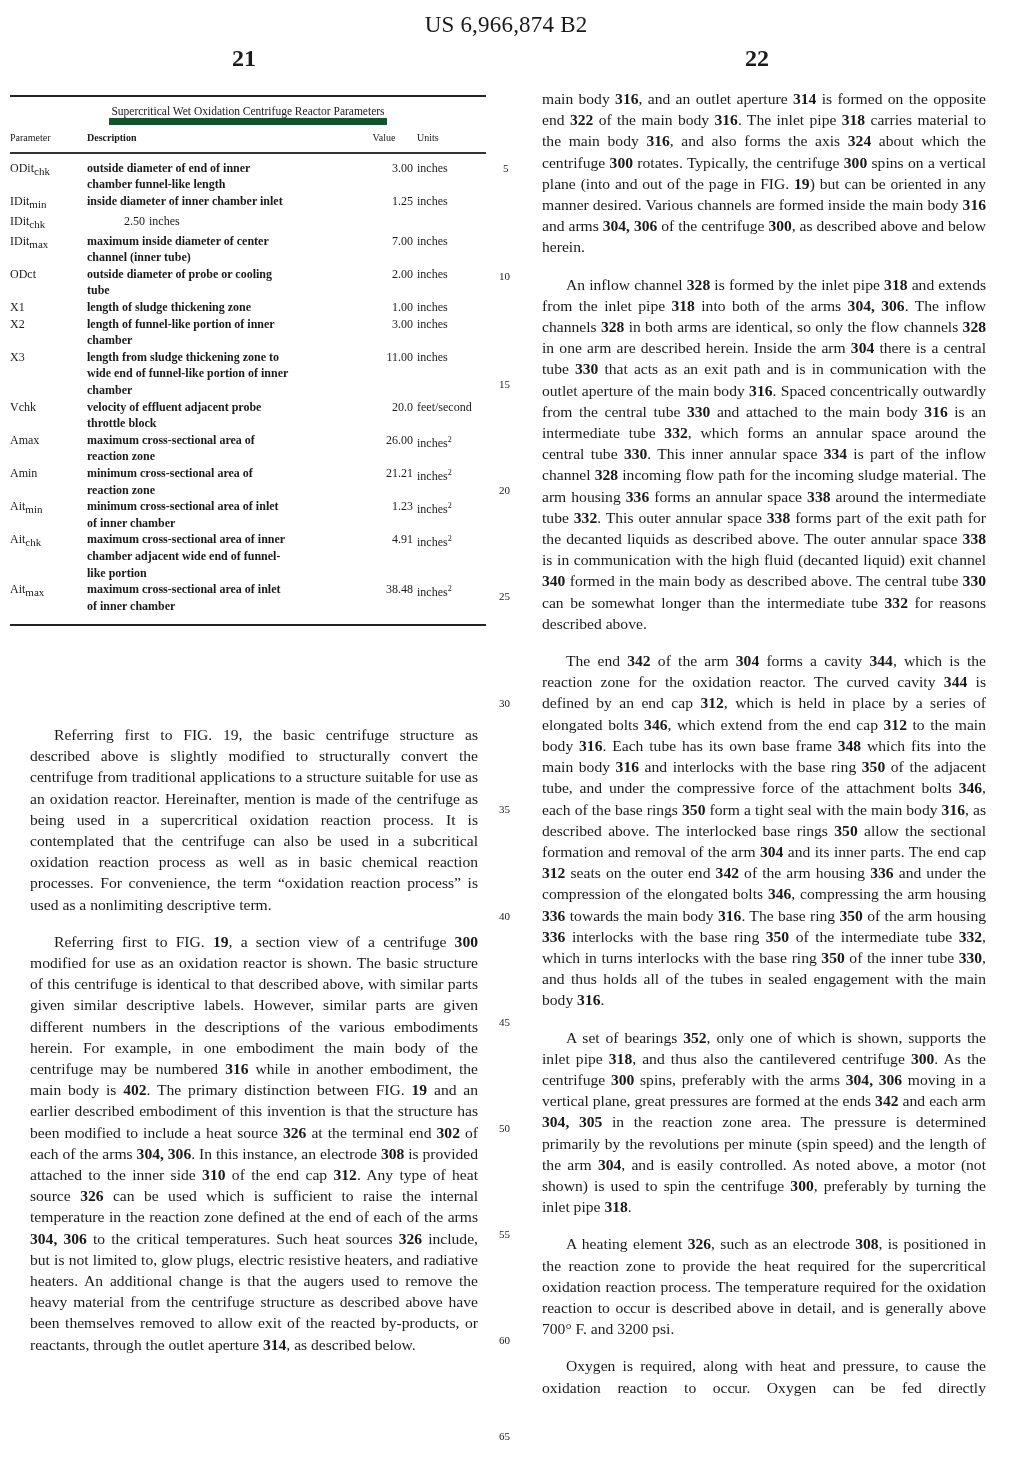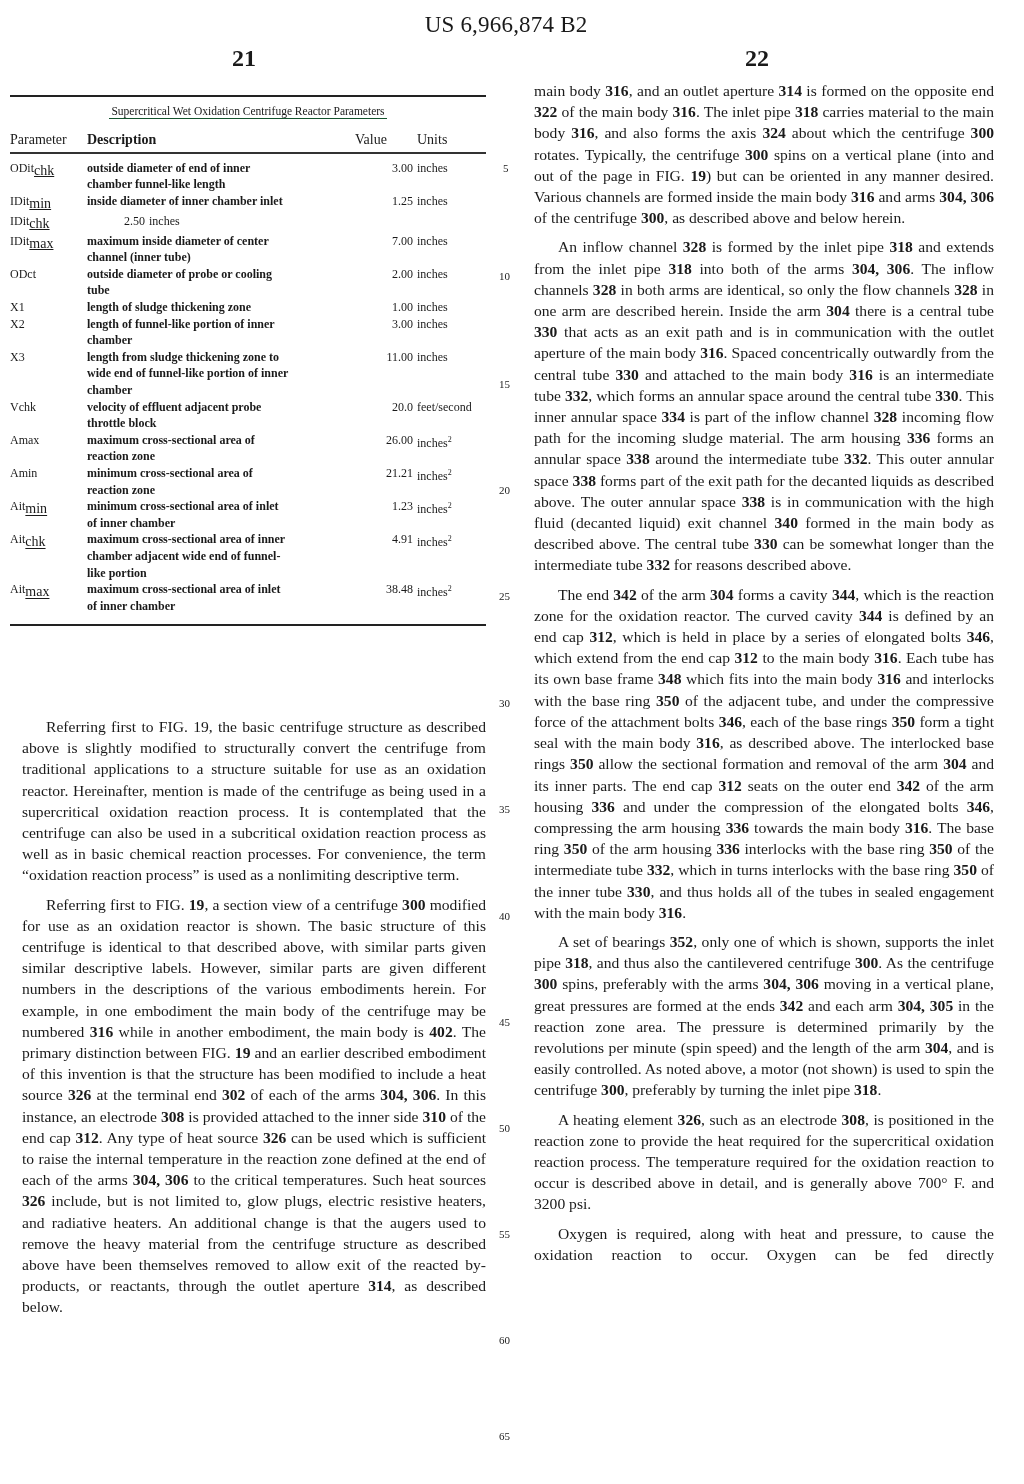--- a/index.html
+++ b/index.html
@@ -15,37 +15,37 @@
   .col-number.left { left: 232px; }
   .col-number.right { left: 745px; }
 
   
   .left-col { position: absolute; left: 10px; top: 95px; width: 486px; }
   .table-title { text-align: center; font-size: 15px; margin-left: 0; margin-bottom: 6px; }
   .rule-thick { height: 2px; background: #222; width: 476px; }
   .table-caption {
     text-align: center; font-size: 11.5px; margin: 8px 0 0 0; width: 476px;
   }
-  .table-caption span { border-bottom: 1px solid #14532d; padding: 0 2px 1px 2px; }
+  .table-caption span { border-bottom: 7px solid #14532d; padding: 0 2px 1px 2px; }
   .table-head {
-    display: flex; font-size: 14px; margin-top: 15px; height: 18px;
+    display: flex; font-size: 10px; margin-top: 15px; height: 18px;
   }
   .rule-thin { height: 1.5px; background: #333; width: 476px; margin-top: 2px; }
   .param-table { width: 476px; font-size: 12px; margin-top: 6px; }
   .prow { display: flex; line-height: 16.6px; }
   .c-param { width: 77px; flex: none; }
   .c-desc { width: 268px; flex: none; font-weight: bold; }
   .c-value { width: 48px; flex: none; text-align: right; }
   .c-units { flex: 1; padding-left: 4px; }
-  .c-param sub { font-size: 14px; text-decoration: underline; }
+  .c-param sub { font-size: 11px; }
   .c-units sup { font-size: 8px; }
   .rule-bottom { height: 2px; background: #222; width: 476px; margin-top: 10px; }
 
   .body-text { font-size: 15.6px; line-height: 21.2px; text-align: justify; }
-  .body-text p { margin: 8px; text-indent: 24px; }
+  .body-text p { margin: 16px; text-indent: 24px; }
   .body-text p + p { margin-top: 3px; }
   .body-text b { font-weight: bold; }
   .left-body { position: absolute; left: 14px; top: 708px; width: 480px; }
   .right-body { position: absolute; left: 526px; top: 72px; width: 476px; }
 
   .gutter-num {
     position: absolute; font-size: 11px; color: #222;
   }
 </style>
 </head>
@@ -54,21 +54,21 @@
 <div class="patent-number">US 6,966,874 B2</div>
 <div class="col-number left">21</div>
 <div class="col-number right">22</div>
 
 <div class="left-col">
   <div class="rule-thick"></div>
   <div class="table-caption"><span>Supercritical Wet Oxidation Centrifuge Reactor Parameters</span></div>
   <div class="table-head">
     <div class="c-param">Parameter</div>
     <div class="c-desc">Description</div>
-    <div class="c-value" style="text-align:left;width:58px">Value</div>
+    <div class="c-value" style="text-align:center;width:58px">Value</div>
     <div class="c-units">Units</div>
   </div>
   <div class="rule-thin"></div>
   <div class="param-table" id="param-table">
       <div class="prow">
         <div class="c-param"><span>ODit</span><sub>chk</sub></div>
         <div class="c-desc">
           <div>outside diameter of end of inner</div>
           <div>chamber funnel-like length</div>
         </div>

